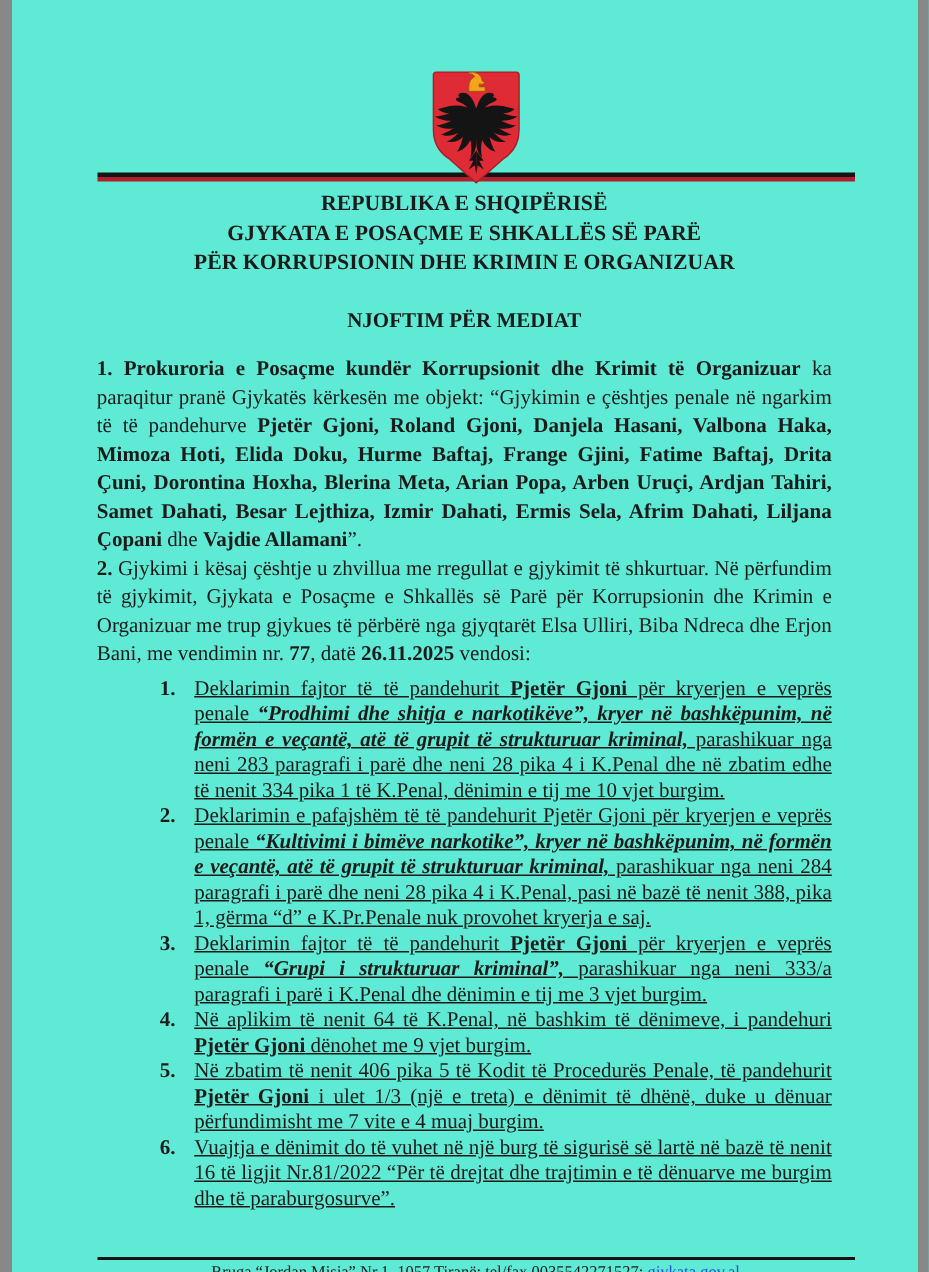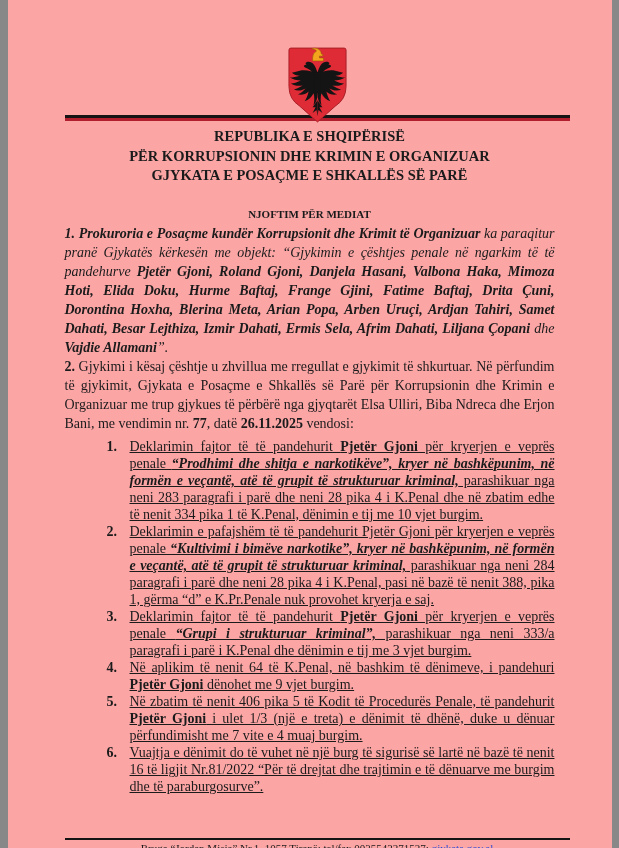--- a/index.html
+++ b/index.html
@@ -1,35 +1,35 @@
 <!DOCTYPE html>
 <html><head>
 <meta charset="utf-8">
 <style>
   html,body{margin:0;padding:0;background:#888;}
   .page{
     position:relative;
     width:604px;height:848px;
     margin:0 auto;
-    background:#fca5a5;
+    background:#5eead4;
     overflow:hidden;
     font-family:"Liberation Serif","DejaVu Serif",serif;
     color:#1b1b1b;
   }
   
   .emblem{position:absolute;top:45px;left:278px;width:63px;height:79px;z-index:2;}
   .rule{position:absolute;top:115px;left:57px;width:505px;z-index:1;}
   .rule .rule-black{height:3px;background:#141414;}
   .rule .rule-red{height:3px;background:#b01f2d;}
   
   .content{position:absolute;top:0;left:0;right:0;padding:127px 57px 0 57px;}
   .header{text-align:center;font-weight:bold;font-size:14.5px;line-height:19.5px;}
-  .title{text-align:center;font-weight:bold;font-size:11px;line-height:19.5px;margin-top:19px;}
+  .title{text-align:center;font-weight:bold;font-size:14px;line-height:19.5px;margin-top:19px;}
   .para{margin:0;font-size:14px;line-height:19px;text-align:justify;}
-  .para-1{font-style:italic;}
+  .para-1{margin-top:13px;}
   .para-2{margin-top:0;}
   .list{margin-top:5px;padding-left:42px;}
   .li{display:flex;font-size:14px;line-height:17px;}
   .li .num{flex:0 0 23px;font-weight:bold;}
   .li .li-text{flex:1;text-align:justify;text-decoration:underline;}
   .b{font-weight:bold;}
   .i{font-style:italic;}
   
   .footer-rule{position:absolute;top:838px;left:57px;width:505px;height:2px;background:#141414;}
   .footer{position:absolute;top:842px;left:57px;width:505px;text-align:center;font-size:11px;line-height:13px;white-space:nowrap;}
@@ -56,22 +56,22 @@
 
   <div class="rule">
     <div class="rule-black"></div>
     <div class="rule-red"></div>
   </div>
 
   <div class="content">
 
     <div class="header">
       <div>REPUBLIKA E SHQIPËRISË</div>
+      <div>GJYKATA E POSAÇME E SHKALLËS SË PARË</div>
       <div>PËR KORRUPSIONIN DHE KRIMIN E ORGANIZUAR</div>
-      <div>GJYKATA E POSAÇME E SHKALLËS SË PARË</div>
     </div>
 
     <div class="title">NJOFTIM PËR MEDIAT</div>
 
     <p class="para para-1"><span class="b">1. Prokuroria e Posaçme kundër Korrupsionit dhe Krimit të Organizuar</span><span> ka paraqitur pranë Gjykatës kërkesën me objekt: “Gjykimin e çështjes penale në ngarkim të të pandehurve </span><span class="b">Pjetër Gjoni, Roland Gjoni, Danjela Hasani, Valbona Haka, Mimoza Hoti, Elida Doku, Hurme Baftaj, Frange Gjini, Fatime Baftaj, Drita Çuni, Dorontina Hoxha, Blerina Meta, Arian Popa, Arben Uruçi, Ardjan Tahiri, Samet Dahati, Besar Lejthiza, Izmir Dahati, Ermis Sela, Afrim Dahati, Liljana Çopani</span><span> dhe </span><span class="b">Vajdie Allamani</span><span>”.</span></p>
     <p class="para para-2"><span class="b">2.</span><span> Gjykimi i kësaj çështje u zhvillua me rregullat e gjykimit të shkurtuar. Në përfundim të gjykimit, Gjykata e Posaçme e Shkallës së Parë për Korrupsionin dhe Krimin e Organizuar me trup gjykues të përbërë nga gjyqtarët Elsa Ulliri, Biba Ndreca dhe Erjon Bani, me vendimin nr. </span><span class="b">77</span><span>, datë </span><span class="b">26.11.2025</span><span> vendosi:</span></p>
 
     <div class="list">
 
         <div class="li">

